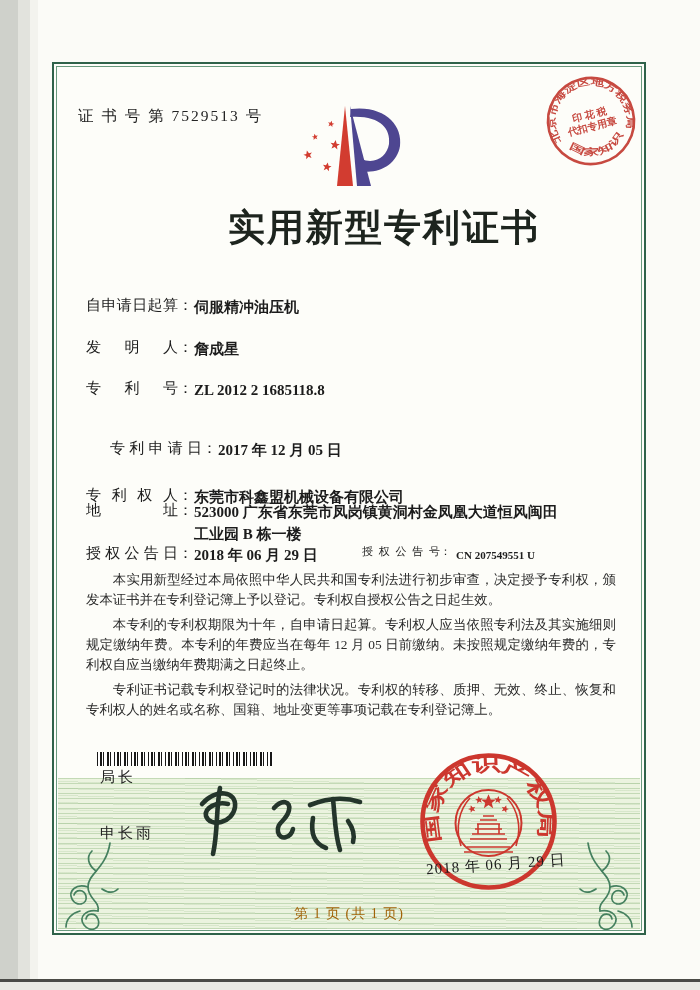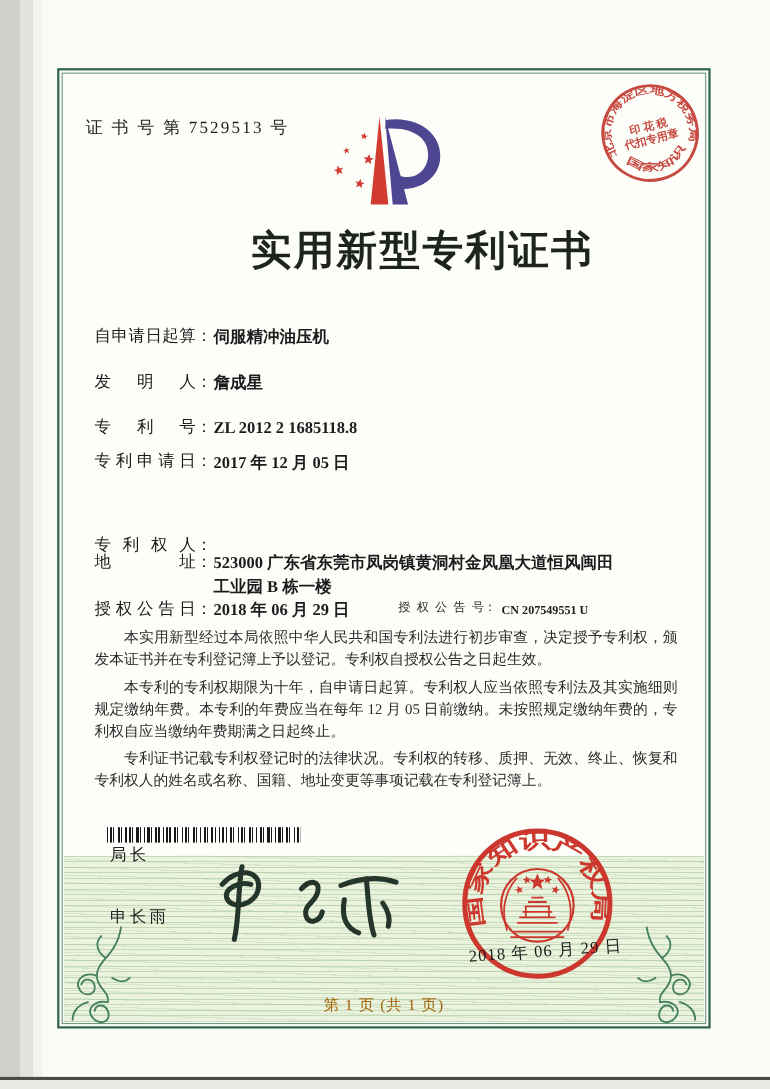--- a/index.html
+++ b/index.html
@@ -129,28 +129,29 @@
   <div class="abs frow" style="top:338px;">
     <span class="flabel">发明人</span>
       <span class="fcolon">：</span>
       <span class="fvalue">詹成星</span>
   </div>
   <div class="abs frow" style="top:379px;">
     <span class="flabel">专利号</span>
       <span class="fcolon">：</span>
       <span class="fvalue">ZL 2012 2 1685118.8</span>
   </div>
-  <div class="abs frow" style="top:410px;">
+  <div class="abs frow" style="top:439px;margin-left:24px;">
     <span class="flabel">专利申请日</span>
       <span class="fcolon">：</span>
       <span class="fvalue">2017 年 12 月 05 日</span>
   </div>
   <div class="abs frow" style="top:486px;">
     <span class="flabel">专利权人</span>
       <span class="fcolon">：</span>
+      <span class="fvalue">东莞市科鑫盟机械设备有限公司</span>
   </div>
   <div class="abs frow" style="top:501px;">
     <span class="flabel">地址</span>
       <span class="fcolon">：</span>
     <span class="fvalue">
       <div>523000 广东省东莞市凤岗镇黄洞村金凤凰大道恒风闽田</div>
       <div>工业园 B 栋一楼</div>
     </span>
   </div>
 

